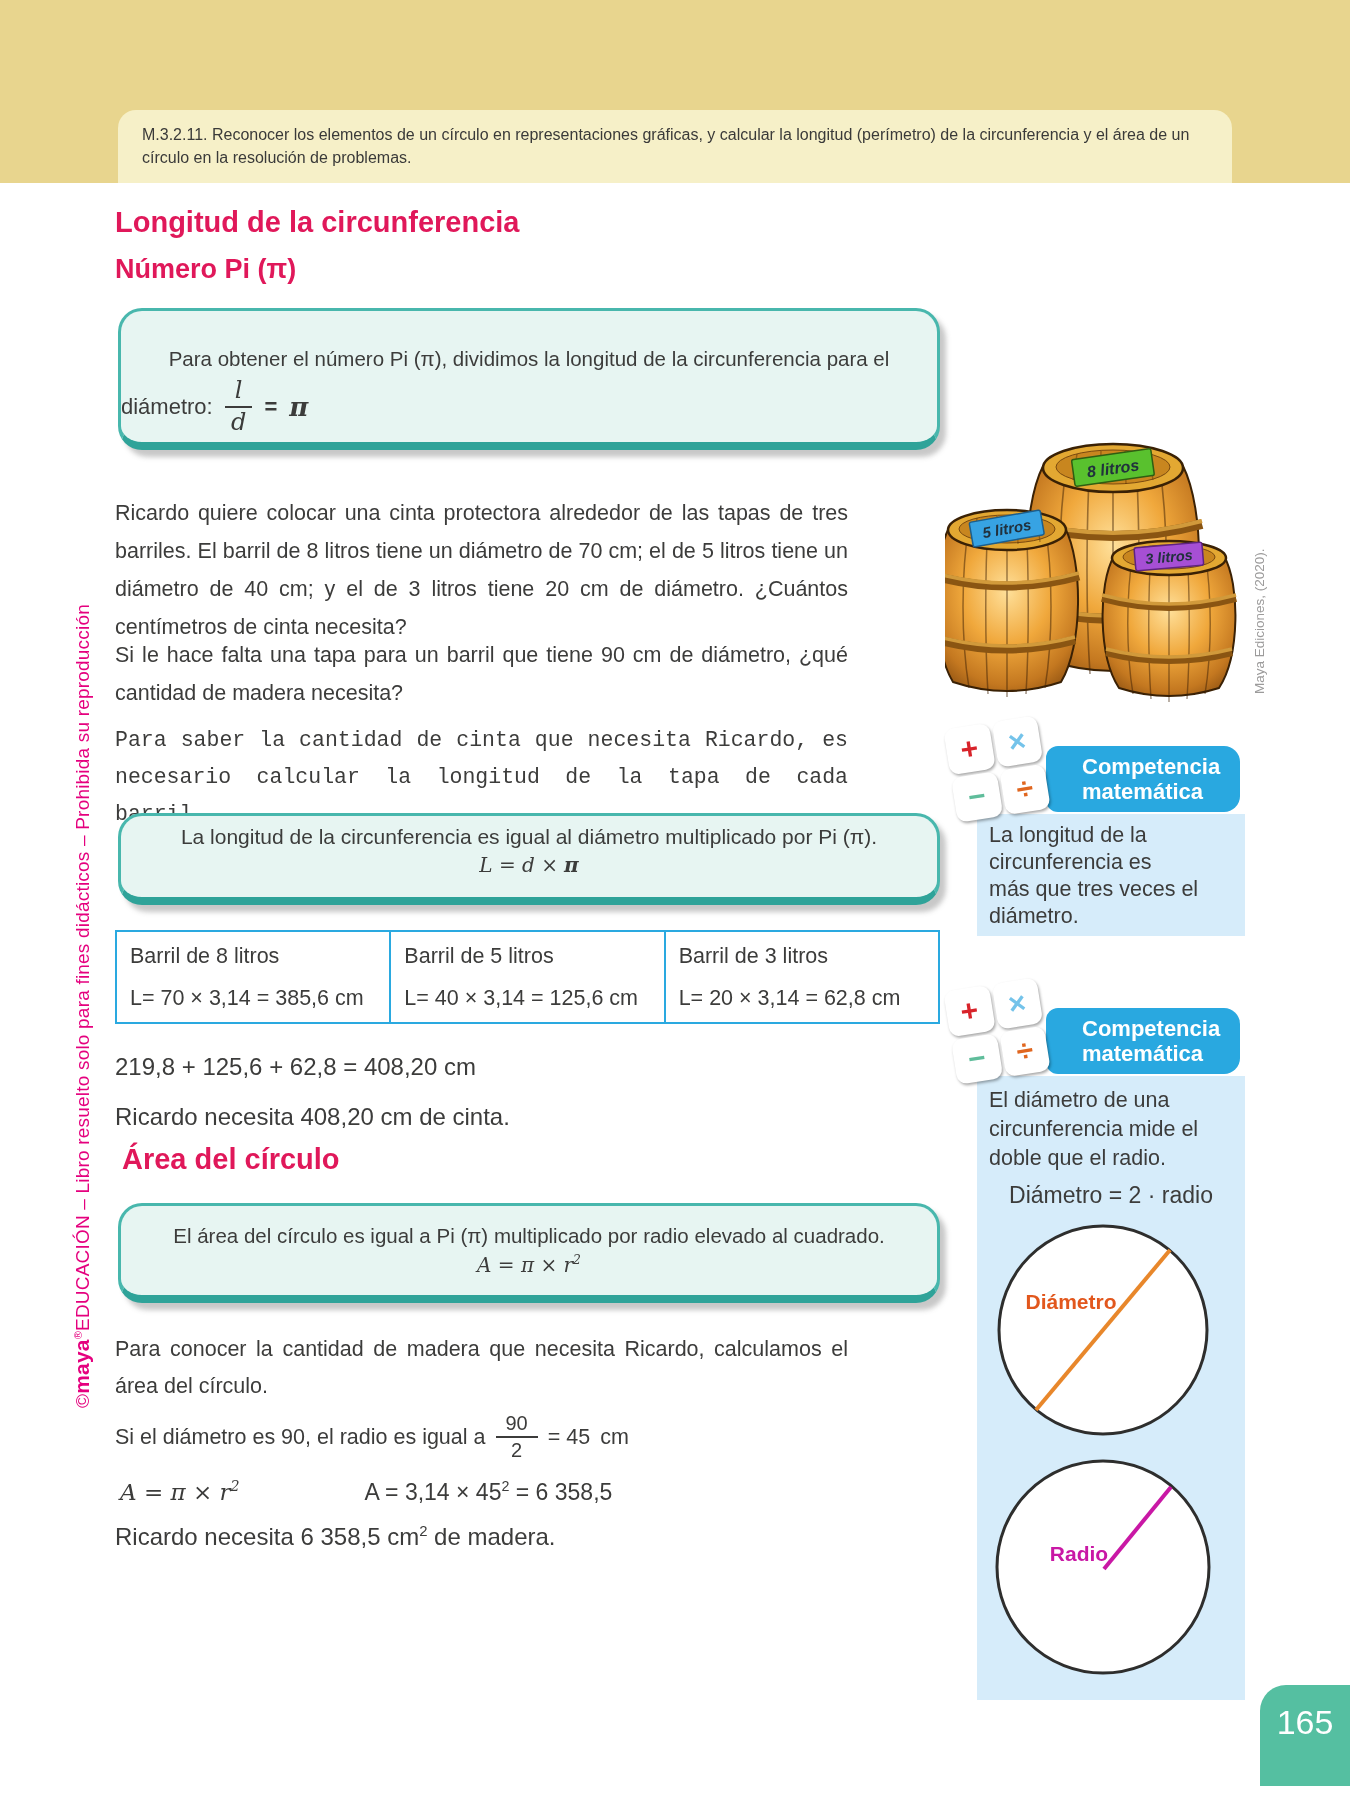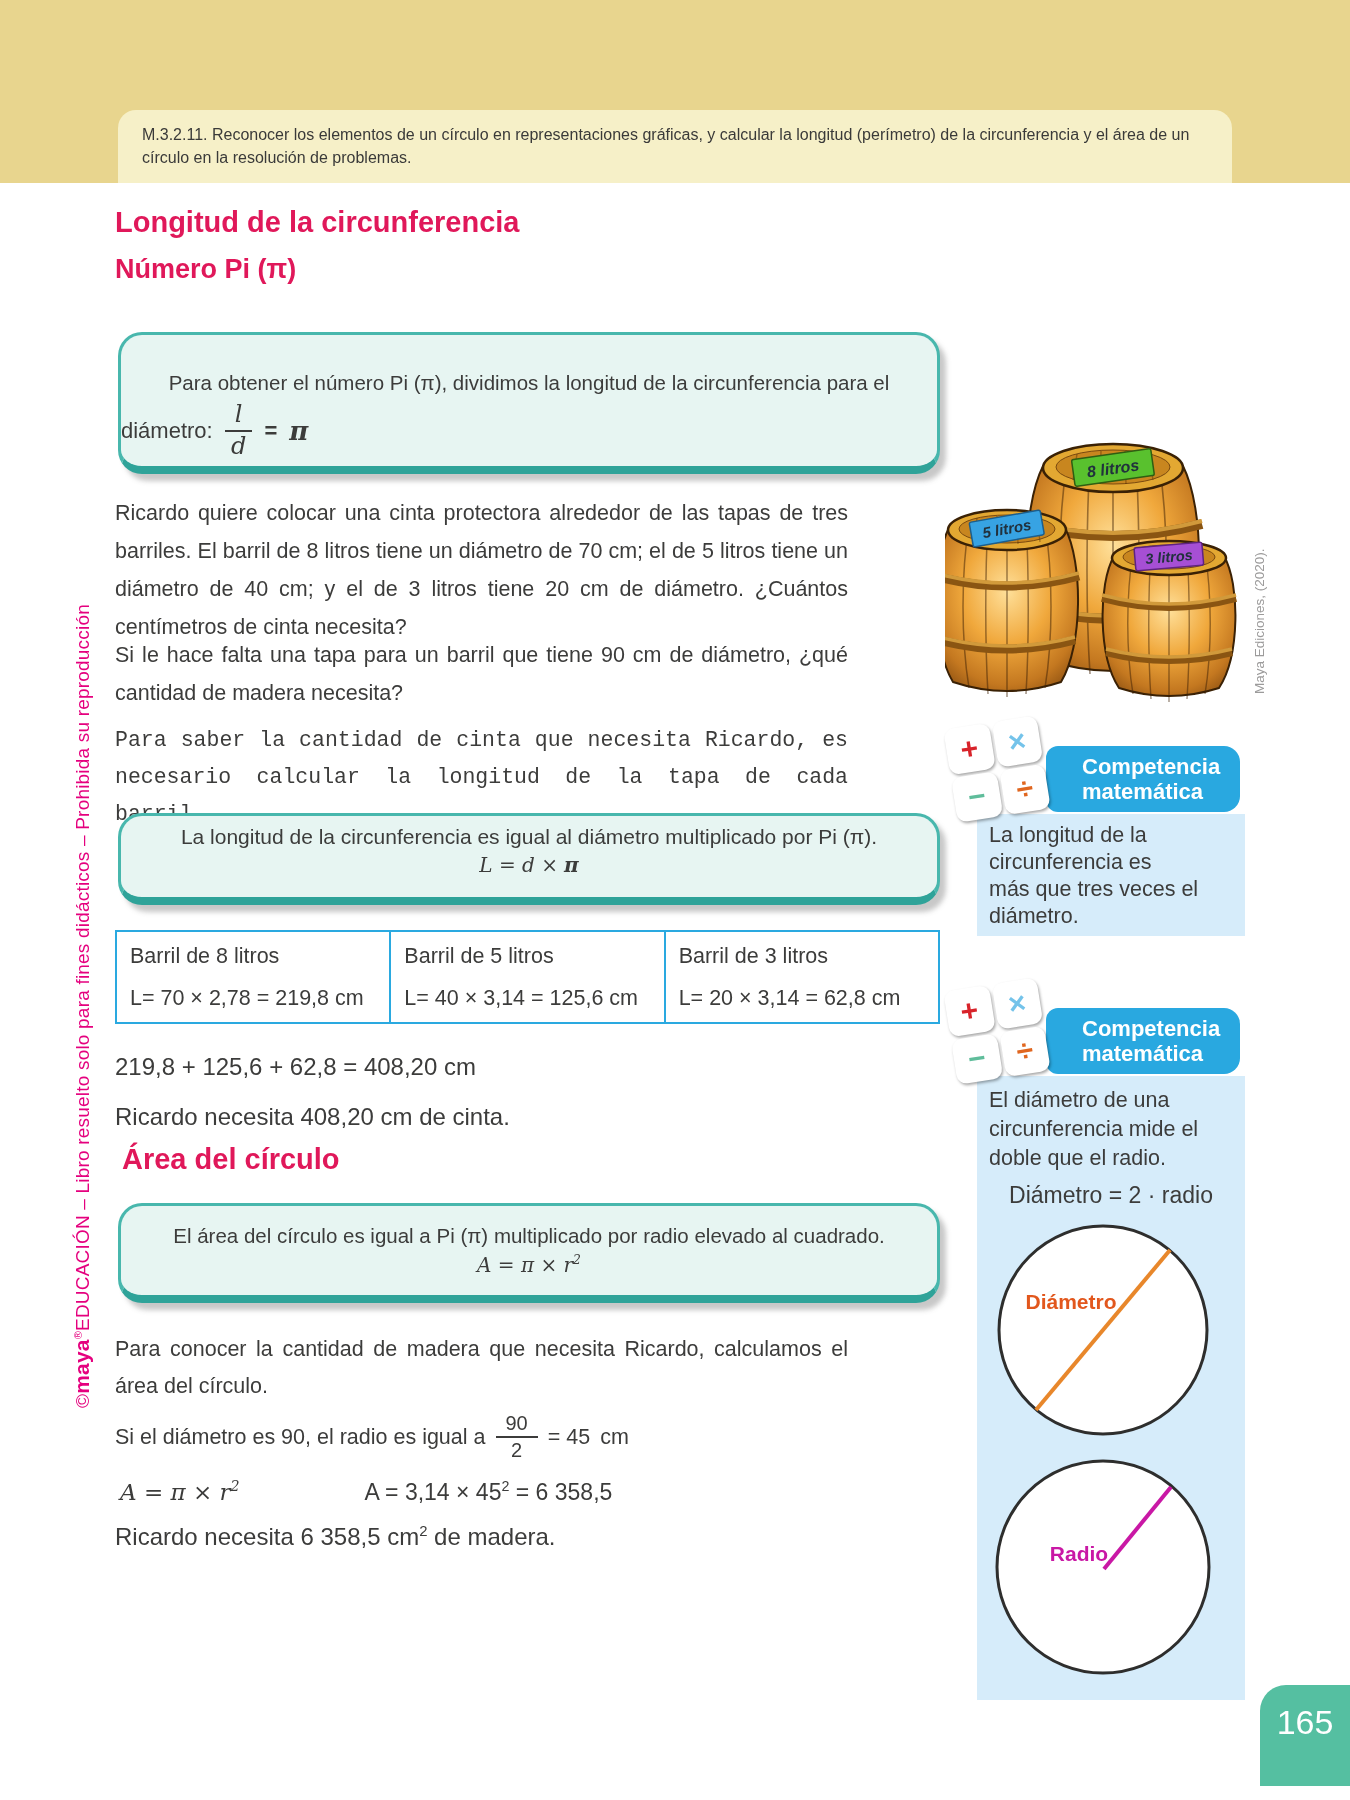--- a/index.html
+++ b/index.html
@@ -17,21 +17,21 @@
   .sidebar-text .reg{font-size:11px;vertical-align:super;}
   .credit-text{left:1252px;top:694px;font-size:13.5px;color:#9C9B9B;}
   
   .title{position:absolute;left:115px;top:206px;font-size:29px;font-weight:bold;color:#E0185A;}
   .subtitle{position:absolute;left:115px;top:254px;font-size:27px;font-weight:bold;color:#E0185A;}
   .area-title{position:absolute;left:122px;top:1143px;font-size:29px;font-weight:bold;color:#E0185A;}
   
   .tealbox{position:absolute;left:118px;width:822px;box-sizing:border-box;background:#E7F5F2;
         border:3px solid #48B7AD;border-bottom:8px solid #2FA399;border-radius:24px;
         box-shadow:6px 7px 5px rgba(110,110,110,.38);text-align:center;color:#3C3C3B;}
-  .box-pi{top:332px;height:142px;padding-top:36px;}
+  .box-pi{top:308px;height:142px;padding-top:36px;}
   .box-pi .line1{font-size:20.5px;white-space:nowrap;}
   .formula-row{display:flex;align-items:center;gap:12px;margin-top:6px;font-size:22px;}
   .frac{display:inline-flex;flex-direction:column;align-items:center;line-height:1.15;}
   .frac .num{border-bottom:2px solid #3C3C3B;padding:0 10px 1px;}
   .frac .den{padding-top:1px;}
   .serif-it{font-family:"DejaVu Serif",serif;font-style:italic;}
   .pi{font-family:"DejaVu Serif",serif;font-style:italic;font-weight:bold;}
   .box-pi .frac{font-size:24px;}
   .box-longitud{top:813px;height:92px;padding-top:9px;}
   .box-longitud .line1{font-size:21px;white-space:nowrap;}
@@ -129,21 +129,21 @@
     <div class="line1">La longitud de la circunferencia es igual al diámetro multiplicado por Pi (π).</div>
     <div class="fline">
       <span class="serif-it">L = d ×</span>
       <span class="pi">π</span>
     </div>
   </div>
 
   <div class="barrel-table">
     <div class="cell">
       <div class="line">Barril de 8 litros</div>
-      <div class="line">L= 70 × 2,78 = 219,8 cm</div>
+      <div class="line">L= 70 × 3,14 = 385,6 cm</div>
     </div>
     <div class="cell">
       <div class="line">Barril de 5 litros</div>
       <div class="line">L= 40 × 3,14 = 125,6 cm</div>
     </div>
     <div class="cell">
       <div class="line">Barril de 3 litros</div>
       <div class="line">L= 20 × 3,14 = 62,8 cm</div>
     </div>
   </div>

